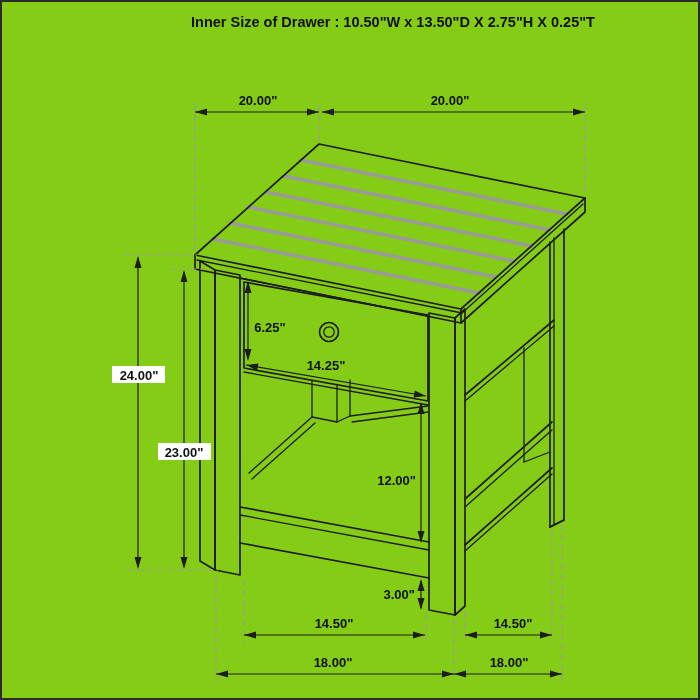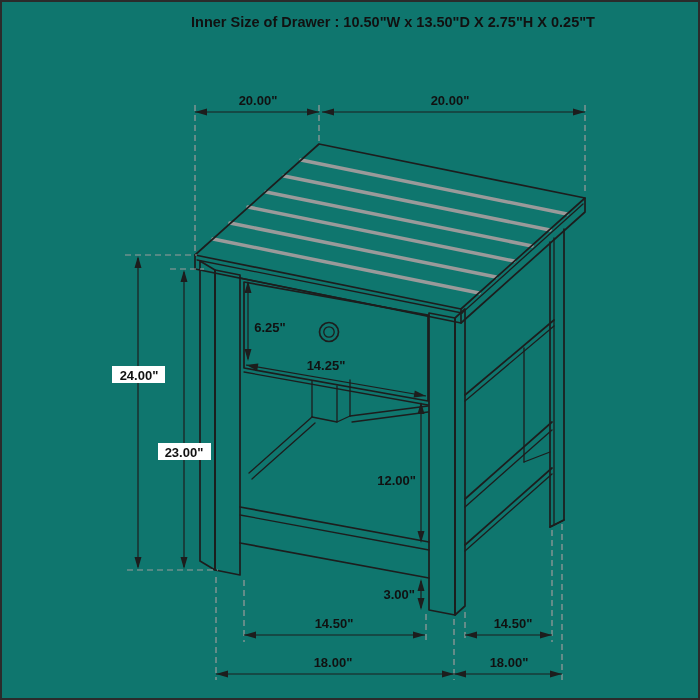--- a/index.html
+++ b/index.html
@@ -1,17 +1,17 @@
 <!DOCTYPE html>
 <html><head>
 <meta charset="utf-8">
 <style>
   html,body{margin:0;padding:0;background:#fff;}
   .frame{
-    position:relative;width:700px;height:700px;background:#0f766e;
+    position:relative;width:700px;height:700px;background:#84cc16;
     box-sizing:border-box;border:2px solid #2b2b2b;overflow:hidden;
     font-family:"Liberation Sans", sans-serif;
   }
   svg{display:block}
   text{font-family:"Liberation Sans", sans-serif;font-weight:bold;fill:#111;}
   .title-text{font-size:14.5px;}
   .dim-text{font-size:13px;}
   .draw{stroke:#1d1d1d;fill:none;stroke-width:1.7;stroke-linejoin:round;stroke-linecap:round;}
   .draw-thin{stroke:#1d1d1d;fill:none;stroke-width:1.3;stroke-linejoin:round;stroke-linecap:round;}
   .plank{stroke:#9a9a9a;stroke-width:3.5;stroke-linecap:round;}

